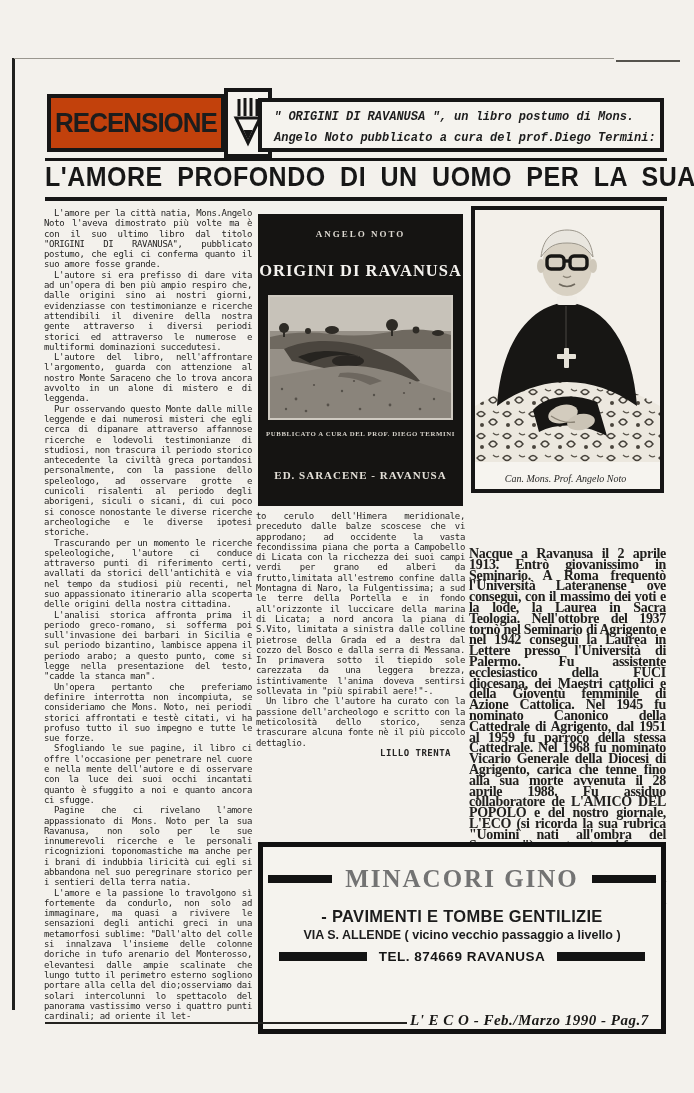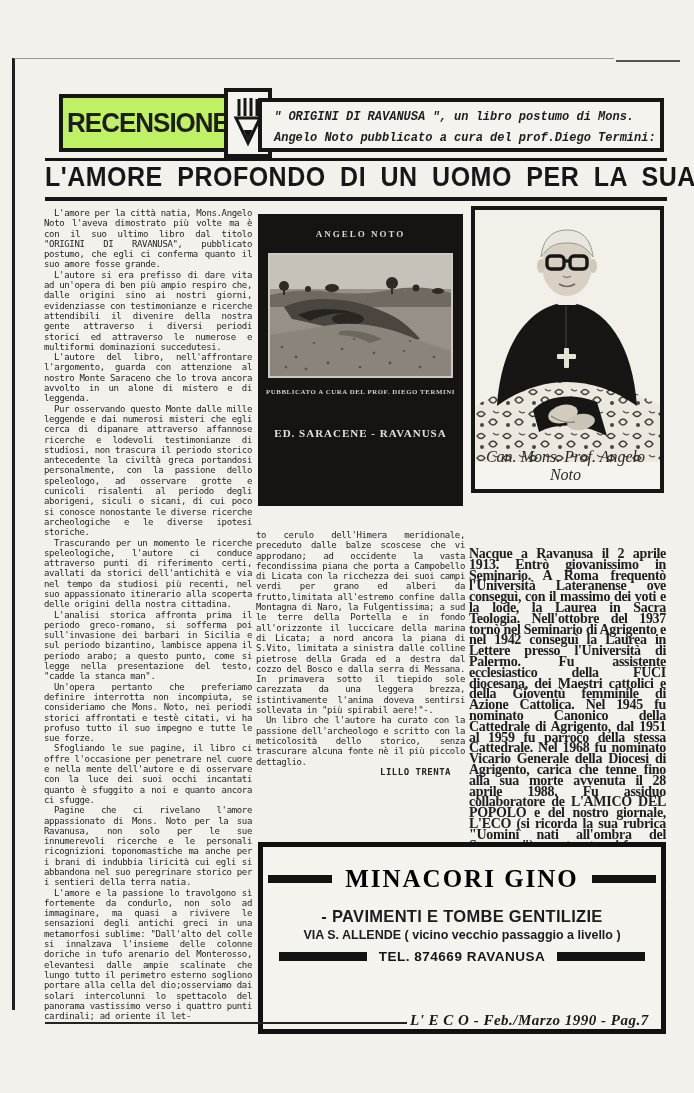--- a/index.html
+++ b/index.html
@@ -4,40 +4,40 @@
 <style>
   html,body{margin:0;padding:0;background:#e9e7e2;}
   .page{position:relative;width:694px;height:1093px;background:#f3f1ec;overflow:hidden;
         font-family:"Liberation Sans",sans-serif;color:#1d1d1d;}
   
   .left-rule{position:absolute;left:12px;top:58px;width:3px;height:952px;background:#20201e;}
   .top-rule{position:absolute;left:14px;top:58px;width:600px;height:1px;background:#9a978f;}
   .top-rule2{position:absolute;left:616px;top:60px;width:64px;height:2px;background:#55534d;}
 
   
-  .badge{position:absolute;left:59px;top:94px;width:170px;height:50px;border:4px solid #161616;
-         display:flex;align-items:center;justify-content:center;background:#bef264;}
+  .badge{position:absolute;left:47px;top:94px;width:170px;height:50px;border:4px solid #161616;
+         display:flex;align-items:center;justify-content:center;background:#c2410c;}
   .badge span{font-weight:bold;font-size:26px;letter-spacing:-1px;transform:scaleY(1.05);}
   .pencil-box{position:absolute;left:224px;top:88px;width:40px;height:62px;border:4px solid #161616;
          background:#f5f3ee;display:flex;align-items:center;justify-content:center;}
   .kicker{position:absolute;left:258px;top:98px;width:406px;height:54px;border:4px solid #161616;
          background:#f5f3ee;padding:5px 10px 0 12px;box-sizing:border-box;
          font-family:"Liberation Mono",monospace;font-style:italic;font-weight:bold;
          font-size:12px;line-height:21px;white-space:nowrap;}
   .hrule{position:absolute;left:45px;width:622px;background:#161616;}
   .headline{position:absolute;left:45px;top:162px;width:622px;font-weight:bold;font-size:25px;
          letter-spacing:0.5px;word-spacing:7px;white-space:nowrap;transform:scaleY(1.08);color:#171717;}
 
   
   .mono{font-family:"DejaVu Sans Mono",monospace;font-size:9px;line-height:10.3px;
         letter-spacing:-0.35px;text-align:justify;color:#262524;}
   .mono p{margin:0;text-indent:10px;}
   .mono p.noindent{text-indent:0;}
   .col1{position:absolute;left:44px;top:208px;width:208px;}
-  .col2t{position:absolute;left:256px;top:530px;width:209px;}
+  .col2t{position:absolute;left:256px;top:511px;width:209px;}
   .col3t{position:absolute;left:469px;top:512px;width:197px;font-family:Liberation Serif, serif;
          font-size:14px;line-height:10.8px;letter-spacing:-0.3px;font-weight:600;
          text-align:justify;color:#21201e;margin-top:37px;}
   .col3t p{margin:0;}
   .byline{margin-top:6px;text-align:right;font-weight:bold;letter-spacing:0.5px;padding-right:14px;}
 
   
   .cover{position:absolute;left:258px;top:214px;width:205px;height:292px;background:#151412;
          display:flex;flex-direction:column;align-items:center;}
   .cover .author{margin-top:15px;color:#dcd8d0;font-family:"Liberation Serif",serif;font-weight:bold;
@@ -47,27 +47,27 @@
   .cover .land{margin-top:14px;border:2px solid #cfcac1;}
   .cover .note{margin-top:10px;color:#d4d0c8;font-family:"Liberation Serif",serif;font-weight:bold;
          font-size:6.8px;letter-spacing:0.6px;}
   .cover .pub{margin-top:32px;color:#e3dfd7;font-family:"Liberation Serif",serif;font-weight:bold;
          font-size:11px;letter-spacing:1px;}
 
   
   .photo{position:absolute;left:471px;top:206px;width:193px;height:287px;border:4px solid #161616;
          box-sizing:border-box;background:#f6f4ef;}
   .photo .caption{position:absolute;left:0;right:4px;bottom:5px;text-align:center;
-         font-family:"Liberation Serif",serif;font-style:italic;font-size:16px;color:#2a2927;}
+         font-family:"Liberation Serif",serif;font-style:italic;font-size:10px;color:#2a2927;}
 
   
   .ad{position:absolute;left:258px;top:842px;width:408px;height:192px;border:5px solid #111;
       box-sizing:border-box;background:#f5f3ee;text-align:center;}
   .ad-name{margin-top:18px;display:flex;align-items:center;justify-content:center;gap:13px;
-      font-family:"Liberation Serif",serif;font-weight:bold;font-size:25px;letter-spacing:2px;color:#000000;}
+      font-family:"Liberation Serif",serif;font-weight:bold;font-size:25px;letter-spacing:2px;color:#737373;}
   .ad-bar{width:64px;height:8px;background:#131313;}
   .ad-lines{margin-top:12px;font-weight:bold;font-size:16.5px;line-height:23px;letter-spacing:0.3px;color:#1c1c1c;}
   .ad-address{margin-top:0;font-weight:bold;font-size:12.5px;color:#1c1c1c;}
   .ad-phone{margin-top:7px;display:flex;align-items:center;justify-content:center;gap:12px;
       font-weight:bold;font-size:13.5px;letter-spacing:0.5px;color:#161616;}
   .ad-phone .ad-bar{width:88px;height:9px;}
 
   
   .foot-line{position:absolute;left:45px;top:1022px;width:362px;height:2px;background:#23221f;}
   .footer{position:absolute;left:410px;top:1012px;width:258px;font-family:"Liberation Serif",serif;
@@ -115,20 +115,21 @@
     <p>Trascurando per un momento le ricerche speleologiche, l'autore ci conduce attraverso punti di riferimento certi, avallati da storici dell'antichità e via nel tempo da studiosi più recenti, nel suo appassionato itinerario alla scoperta delle origini della nostra cittadina.</p>
     <p>L'analisi storica affronta prima il periodo greco-romano, si sofferma poi sull'invasione dei barbari in Sicilia e sul periodo bizantino, lambisce appena il periodo arabo; a questo punto, come si legge nella presentazione del testo, "cadde la stanca man".</p>
     <p>Un'opera pertanto che preferiamo definire interrotta non incompiuta, se consideriamo che Mons. Noto, nei periodi storici affrontati e testè citati, vi ha profuso tutto il suo impegno e tutte le sue forze.</p>
     <p>Sfogliando le sue pagine, il libro ci offre l'occasione per penetrare nel cuore e nella mente dell'autore e di osservare con la luce dei suoi occhi incantati quanto è sfuggito a noi e quanto ancora ci sfugge.</p>
     <p>Pagine che ci rivelano l'amore appassionato di Mons. Noto per la sua Ravanusa, non solo per le sue innumerevoli ricerche e le personali ricognizioni toponomastiche ma anche per i brani di indubbia liricità cui egli si abbandona nel suo peregrinare storico per i sentieri della terra natia.</p>
     <p>L'amore e la passione lo travolgono sì fortemente da condurlo, non solo ad immaginare, ma quasi a rivivere le sensazioni degli antichi greci in una metamorfosi sublime: "Dall'alto del colle si innalzava l'insieme delle colonne doriche in tufo arenario del Monterosso, elevantesi dalle ampie scalinate che lungo tutto il perimetro esterno sogliono portare alla cella del dio;osserviamo dai solari intercolunni lo spettacolo del panorama vastissimo verso i quattro punti cardinali; ad oriente il let-</p>
   </div>
 
   <div class="cover">
     <div class="author">ANGELO NOTO</div>
+    <div class="title">ORIGINI DI RAVANUSA</div>
     <svg class="land" width="181" height="121" viewBox="0 0 181 121">
       <rect width="181" height="121" fill="#c7c2b9"></rect>
       <rect y="34" width="181" height="87" fill="#969087"></rect>
       <path d="M0,40 Q30,33 60,37 T120,35 T181,38 L181,52 L0,52 Z" fill="#6f6960"></path>
       <g fill="#2e2b26">
         <circle cx="14" cy="31" r="5"></circle>
           <rect x="13" y="34" width="2" height="6"></rect>
         <circle cx="38" cy="34" r="3"></circle>
         <ellipse cx="62" cy="33" rx="7" ry="4"></ellipse>
         <circle cx="122" cy="28" r="6"></circle>

